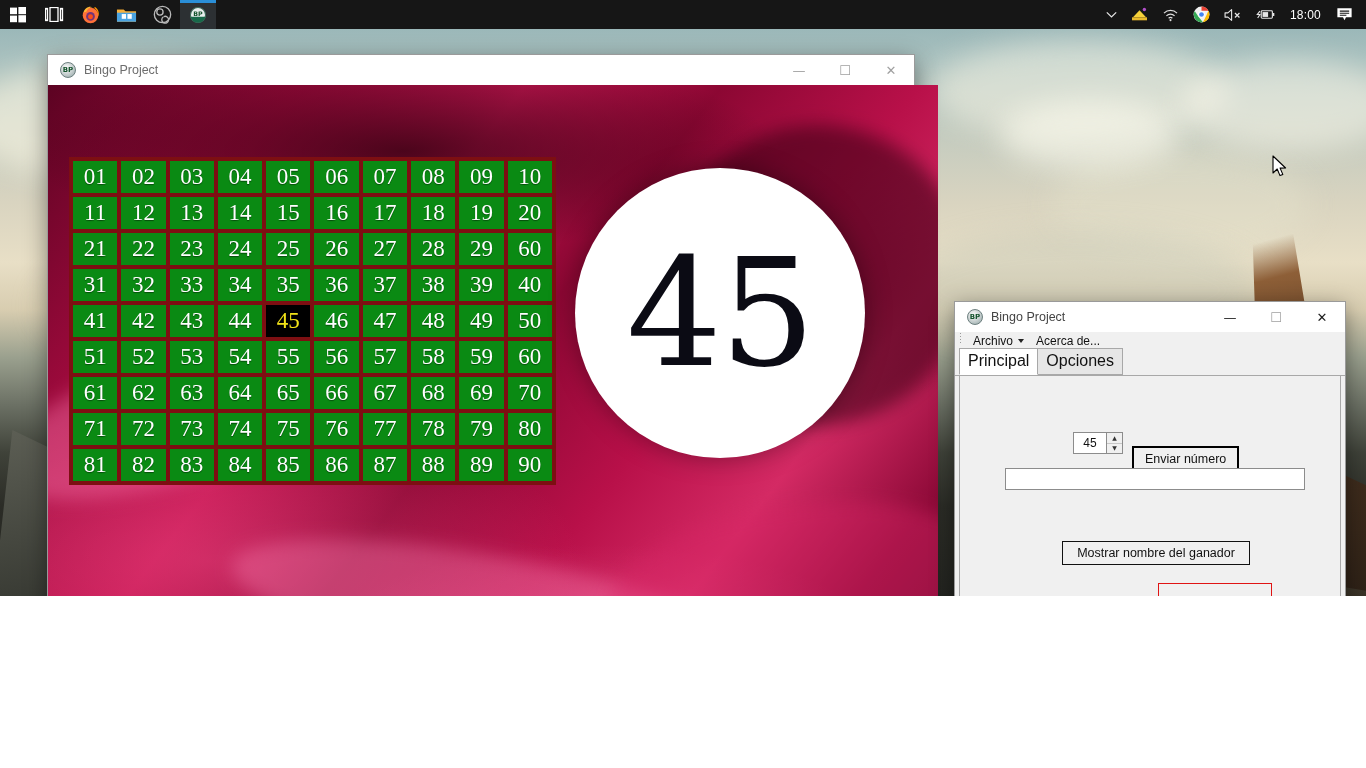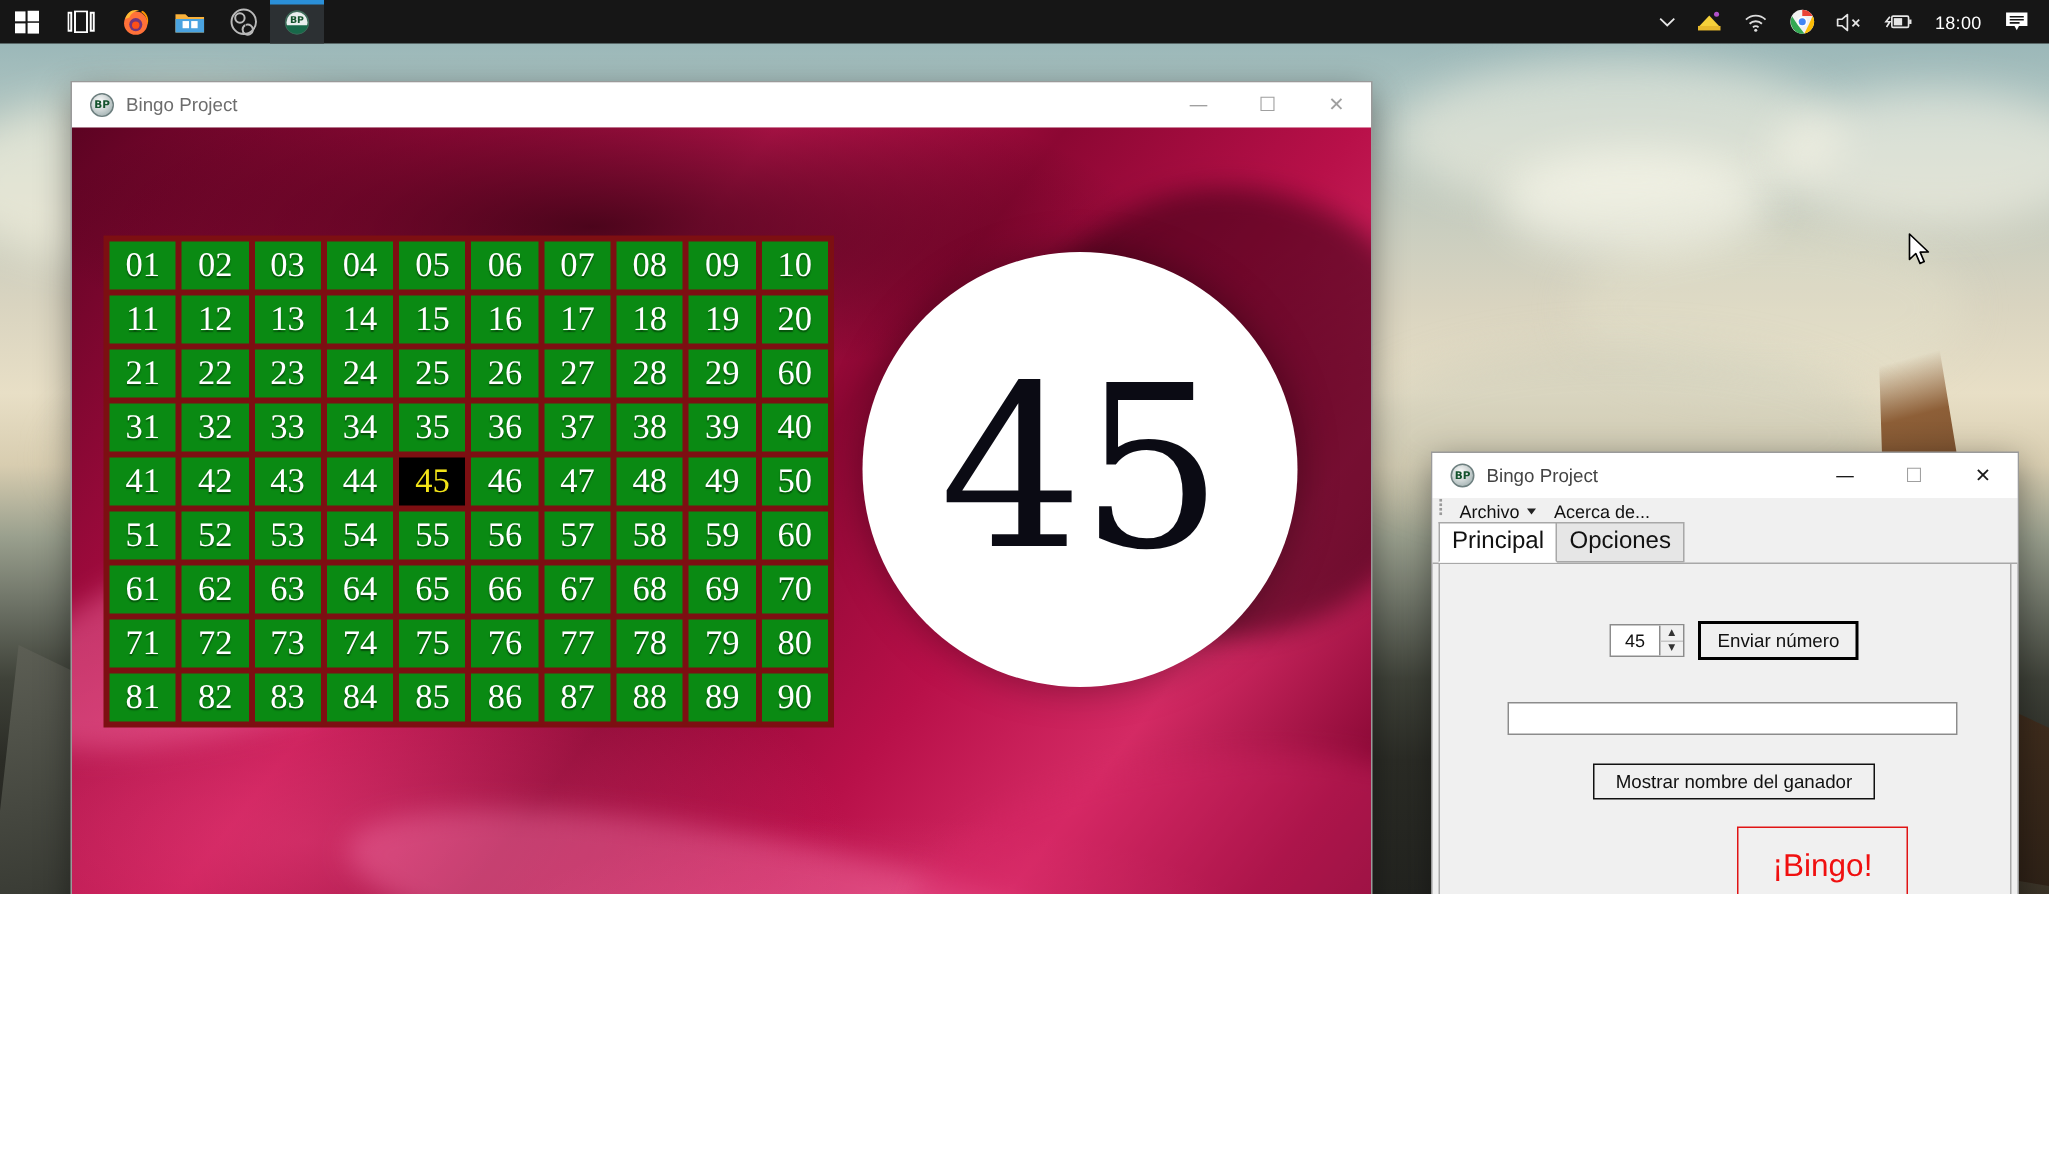--- a/index.html
+++ b/index.html
@@ -156,20 +156,21 @@
     left: 0; top: 30px;
     width: 866px; height: 661px;
     overflow: hidden;
     background:
       radial-gradient(ellipse 70% 40% at 18% 72%, rgba(255,90,150,.38), transparent 60%),
       radial-gradient(ellipse 55% 30% at 62% 88%, rgba(255,110,165,.30), transparent 62%),
       radial-gradient(ellipse 40% 28% at 88% 30%, rgba(160,10,60,.55), transparent 65%),
       radial-gradient(ellipse 60% 22% at 40% 10%, rgba(40,0,12,.75), transparent 70%),
       linear-gradient(128deg, #5c0322 0%, #9d0a3c 18%, #c21550 34%, #8c0733 48%,
                       #b81049 62%, #d42a64 74%, #8e0a38 86%, #520120 100%);
+    padding-left: 24px;
   }
   .silk {
     position: absolute;
     pointer-events: none;
     filter: blur(9px);
     border-radius: 50%;
   }
 
   #grid {
     position: absolute;
@@ -328,20 +329,21 @@
 
   .btn {
     background: #f0f0f0;
     border: 1px solid #8c8c8c;
     font-size: 12.5px;
     color: #111;
     display: flex;
     align-items: center;
     justify-content: center;
     box-sizing: border-box;
+    margin-top: 32px;
   }
   .btn.focus { border: 2px solid #000000; }
 
   #send-btn { height: 26px; padding: 0 11px; margin-left: 9px; }
 
   #winner-input {
     position: absolute;
     left: 45px; top: 92px;
     width: 300px; height: 22px;
     background: #ffffff;

